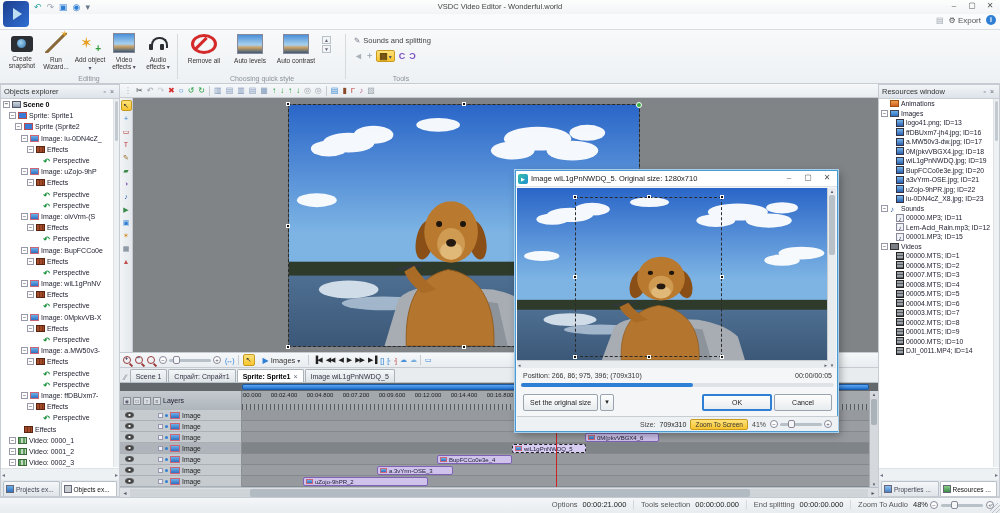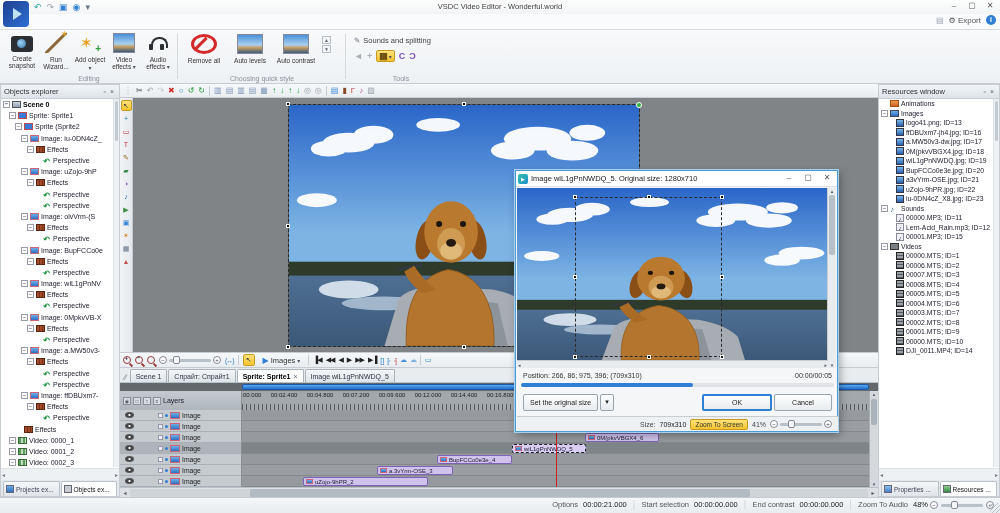--- a/index.html
+++ b/index.html
@@ -1028,24 +1028,24 @@
           <span class="cir">+</span>
       </span>
     </div>
   </div>
 
   <div id="statusbar">
     <div id="sb-cluster">
       <span>Options</span>
       <b>00:00:21.000</b>
       <span class="d">│</span>
-      <span>Start selection</span>
+      <span>Tools selection</span>
       <b>00:00:00.000</b>
       <span class="d">│</span>
-      <span>End contrast</span>
+      <span>End splitting</span>
       <b>00:00:00.000</b>
       <span class="d">│</span>
       <span>Zoom To Audio</span>
       <b>48%</b>
     </div>
     <div id="sb-slider" class="slider">
       <span class="cir">−</span>
         <span class="trk">
           <span class="th" style="left:10px"></span>
         </span>

